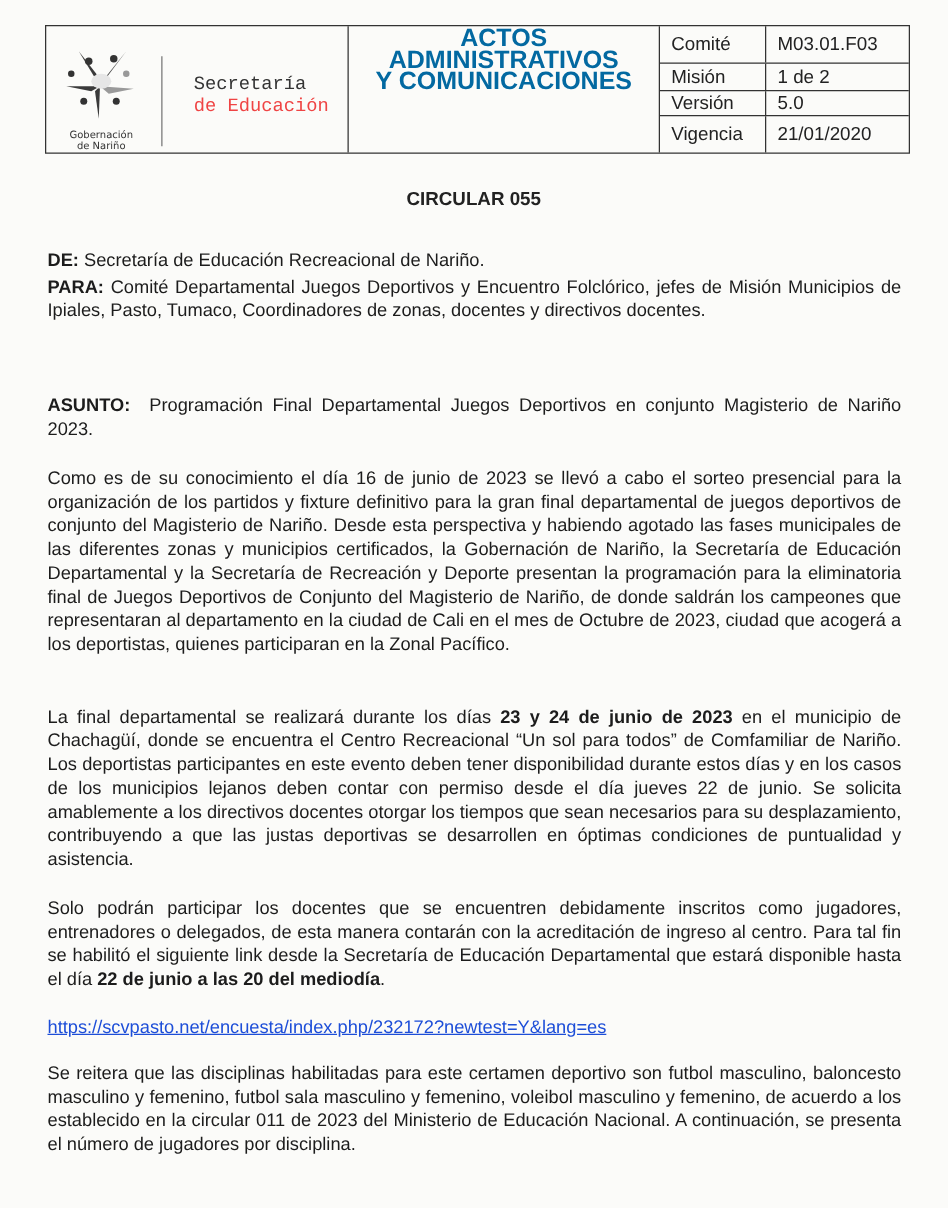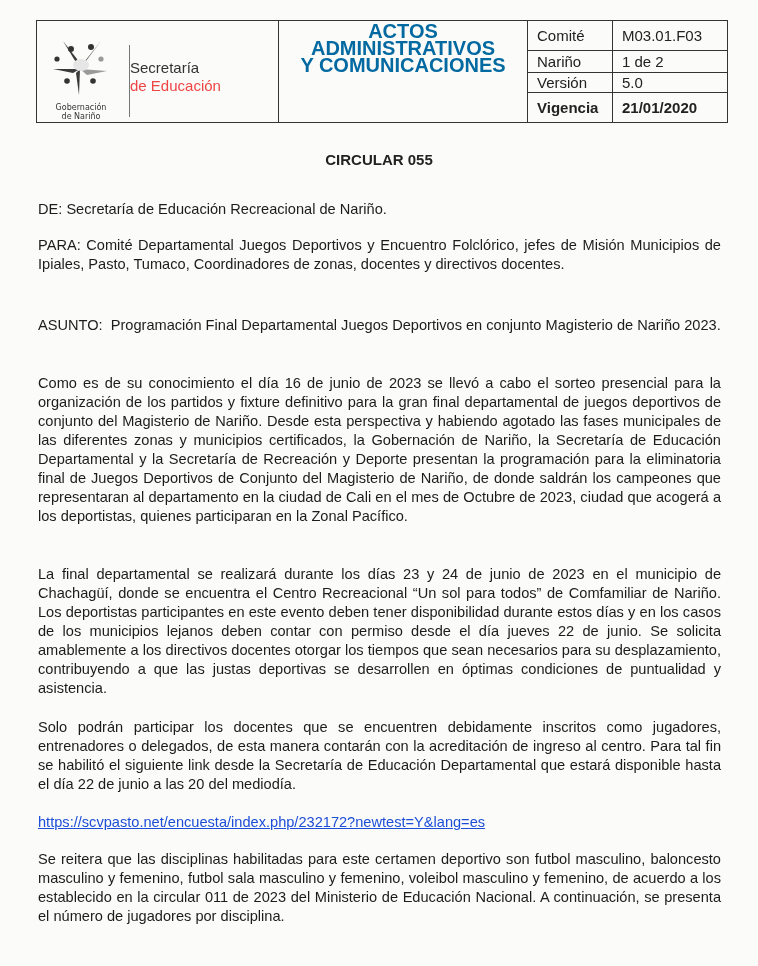--- a/index.html
+++ b/index.html
@@ -52,23 +52,23 @@
   .logo-divider {
     position: absolute;
     left: 92px;
     top: 24px;
     width: 1px;
     height: 72px;
     background: #777;
   }
   .logo-title {
     position: absolute;
-    left: 93px;
+    left: 118px;
     top: 38px;
-    font-family: Liberation Sans, sans-serif;
+    font-family: Liberation Mono, monospace;
     font-size: 15px;
     line-height: 18px;
     color: #333;
   }
   .logo-title .sub { color: #ef4444; }
   .title-cell {
     width: 249px;
     border-right: 1.5px solid #333;
     box-sizing: border-box;
     display: flex;
@@ -86,21 +86,21 @@
     display: flex;
     flex-direction: column;
   }
   .meta-row {
     display: flex;
     border-bottom: 1.5px solid #333;
     box-sizing: border-box;
     font-size: 15px;
     color: #222;
   }
-  .meta-row:last-child { border-bottom: none; font-weight: bold; }
+  .meta-row:last-child { border-bottom: none; }
   .meta-row.r0 { height: 30px; }
   .meta-row.r1 { height: 22px; }
   .meta-row.r2 { height: 20px; }
   .meta-row.r3 { flex: 1; }
   .meta-label {
     width: 85px;
     border-right: 1.5px solid #333;
     box-sizing: border-box;
     padding-left: 9px;
     display: flex;
@@ -124,21 +124,21 @@
   }
   .body-text {
     position: absolute;
     left: 38px;
     width: 683px;
     font-size: 14.6px;
     line-height: 19px;
     text-align: justify;
     color: #1c1c1c;
   }
-  .body-text b { font-weight: normal; }
+  .body-text b { font-weight: bold; }
   .link {
     color: #1d4ed8;
     text-decoration: underline;
   }
 </style>
 </head>
 <body>
 
 <div class="header-table">
   <div class="logo-cell">
@@ -173,41 +173,41 @@
       <div>Y COMUNICACIONES</div>
     </div>
   </div>
 
   <div class="meta-cell">
     <div class="meta-row r0">
       <div class="meta-label">Comité</div>
       <div class="meta-value">M03.01.F03</div>
     </div>
     <div class="meta-row r1">
-      <div class="meta-label">Nariño</div>
+      <div class="meta-label">Misión</div>
       <div class="meta-value">1 de 2</div>
     </div>
     <div class="meta-row r2">
       <div class="meta-label">Versión</div>
       <div class="meta-value">5.0</div>
     </div>
     <div class="meta-row r3">
       <div class="meta-label">Vigencia</div>
       <div class="meta-value">21/01/2020</div>
     </div>
   </div>
 </div>
 
 <div class="doc-title">CIRCULAR 055</div>
 
 <div class="body-text" style="top:200px;">
   <b>DE:</b><span> Secretaría de Educación Recreacional de Nariño.</span>
 </div>
 
-<div class="body-text" style="top:236px;">
+<div class="body-text" style="top:221px;">
   <b>PARA:</b><span> Comité Departamental Juegos Deportivos y Encuentro Folclórico, jefes de Misión Municipios de Ipiales, Pasto, Tumaco, Coordinadores de zonas, docentes y directivos docentes.</span>
 </div>
 
 <div class="body-text" style="top:316px;">
   <b>ASUNTO:</b><span style="white-space:pre-wrap;">  Programación Final Departamental Juegos Deportivos en conjunto Magisterio de Nariño 2023.</span>
 </div>
 
 <div class="body-text" style="top:374px;">Como es de su conocimiento el día 16 de junio de 2023 se llevó a cabo el sorteo presencial para la organización de los partidos y fixture definitivo para la gran final departamental de juegos deportivos de conjunto del Magisterio de Nariño. Desde esta perspectiva y habiendo agotado las fases municipales de las diferentes zonas y municipios certificados, la Gobernación de Nariño, la Secretaría de Educación Departamental y la Secretaría de Recreación y Deporte presentan la programación para la eliminatoria final de Juegos Deportivos de Conjunto del Magisterio de Nariño, de donde saldrán los campeones que representaran al departamento en la ciudad de Cali en el mes de Octubre de 2023, ciudad que acogerá a los deportistas, quienes participaran en la Zonal Pacífico.</div>
 
 <div class="body-text" style="top:565px;">

